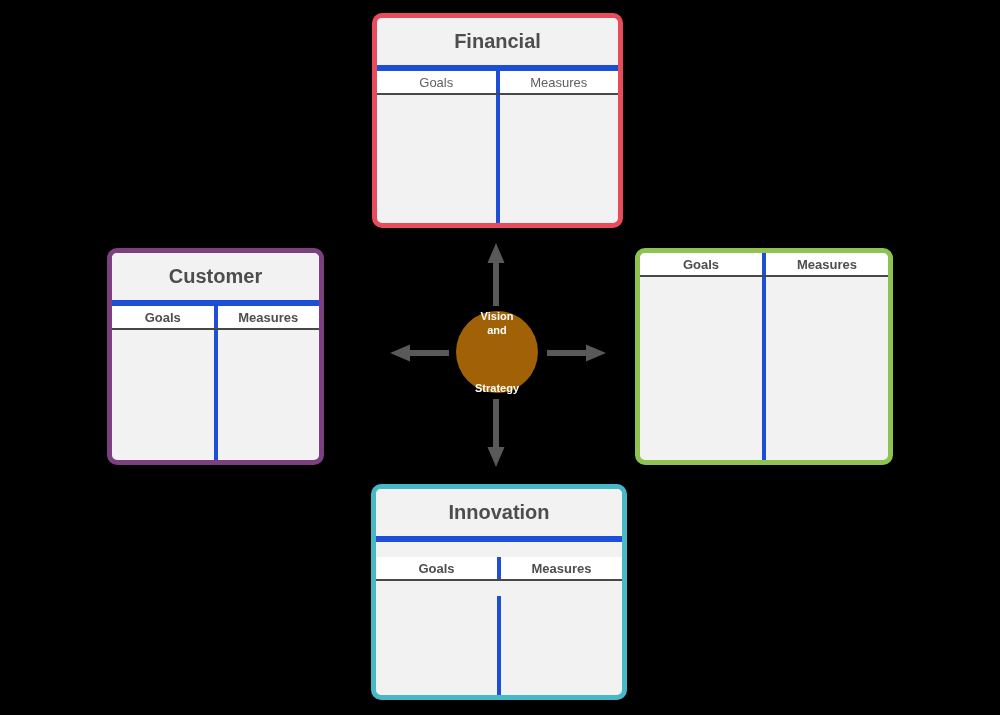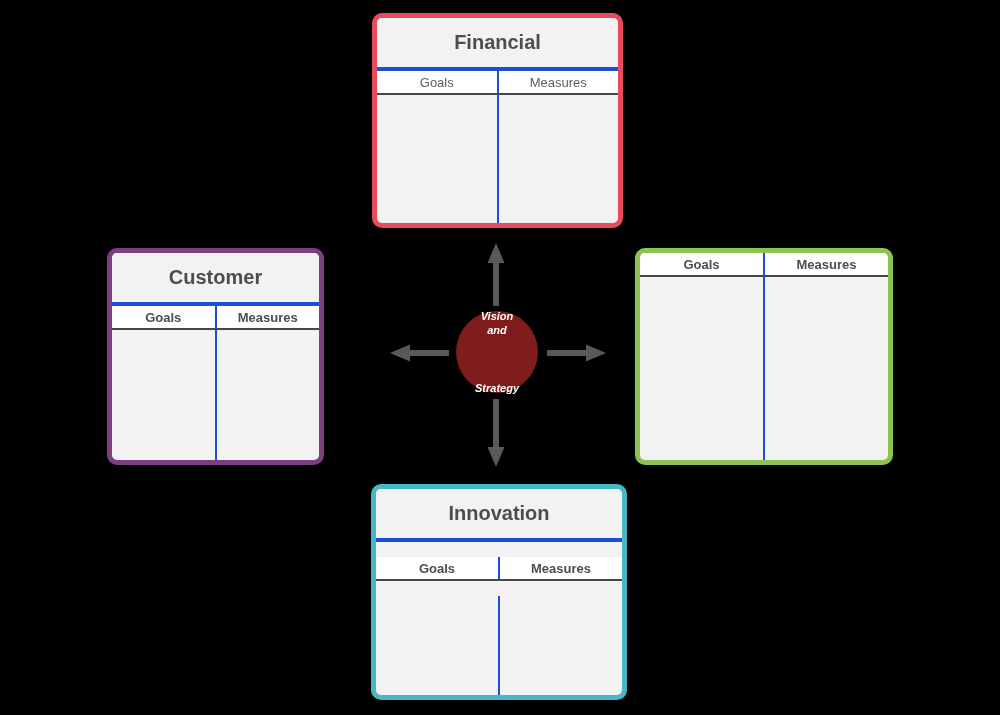--- a/index.html
+++ b/index.html
@@ -27,21 +27,21 @@
   }
   .card-title {
     height: 53px;
     flex: 0 0 53px;
     display: flex;
     align-items: center;
     justify-content: center;
     font-size: 20px;
     font-weight: bold;
     color: #4D4D4D;
-    border-bottom: 4px solid #1d4ed8;
+    border-bottom: 6px solid #1d4ed8;
     background: #F2F2F2;
   }
   .card-header {
     flex: 0 0 24px;
     height: 24px;
     display: flex;
     background: #FFFFFF;
     border-bottom: 2px solid #474747;
   }
   .card-header .cell {
@@ -51,21 +51,21 @@
     justify-content: center;
     font-size: 13px;
     font-weight: bold;
     color: #4D4D4D;
   }
   .card-body {
     flex: 1;
     display: flex;
   }
   .card-body .cell { flex: 1; }
-  .card .cell + .cell { border-left: 2px solid #1d4ed8; }
+  .card .cell + .cell { border-left: 4px solid #1d4ed8; }
 
   
   .card.light-header .card-header .cell {
     font-weight: normal;
     color: #5F5F5F;
   }
 
   
   #card-financial  { left: 372px; top: 13px;  width: 251px; height: 215px; }
   #card-customer   { left: 107px; top: 248px; width: 217px; height: 217px; }
@@ -160,19 +160,19 @@
     <g>
       <line x1="449" y1="353" x2="409" y2="353" stroke-width="6" style="stroke: rgb(89, 89, 89);"></line>
       <polygon points="390,353 410,344.5 410,361.5" style="fill: rgb(89, 89, 89);"></polygon>
     </g>
     <g>
       <line x1="547" y1="353" x2="587" y2="353" stroke-width="6" style="stroke: rgb(89, 89, 89);"></line>
       <polygon points="606,353 586,344.5 586,361.5" style="fill: rgb(89, 89, 89);"></polygon>
     </g>
   </svg>
 
-  <div class="center-circle" style="background-color: #7f1d1d; font-style: italic;">
+  <div class="center-circle" style="background-color: #a16207;">
     <span style="color: rgb(255, 255, 255);">Vision</span>
     <span style="color: rgb(255, 255, 255); text-align: right;">and</span>
     <span style="color: rgb(255, 255, 255); margin-top: 44px;">Strategy</span>
   </div>
 
 </div>
 
 </body></html>

